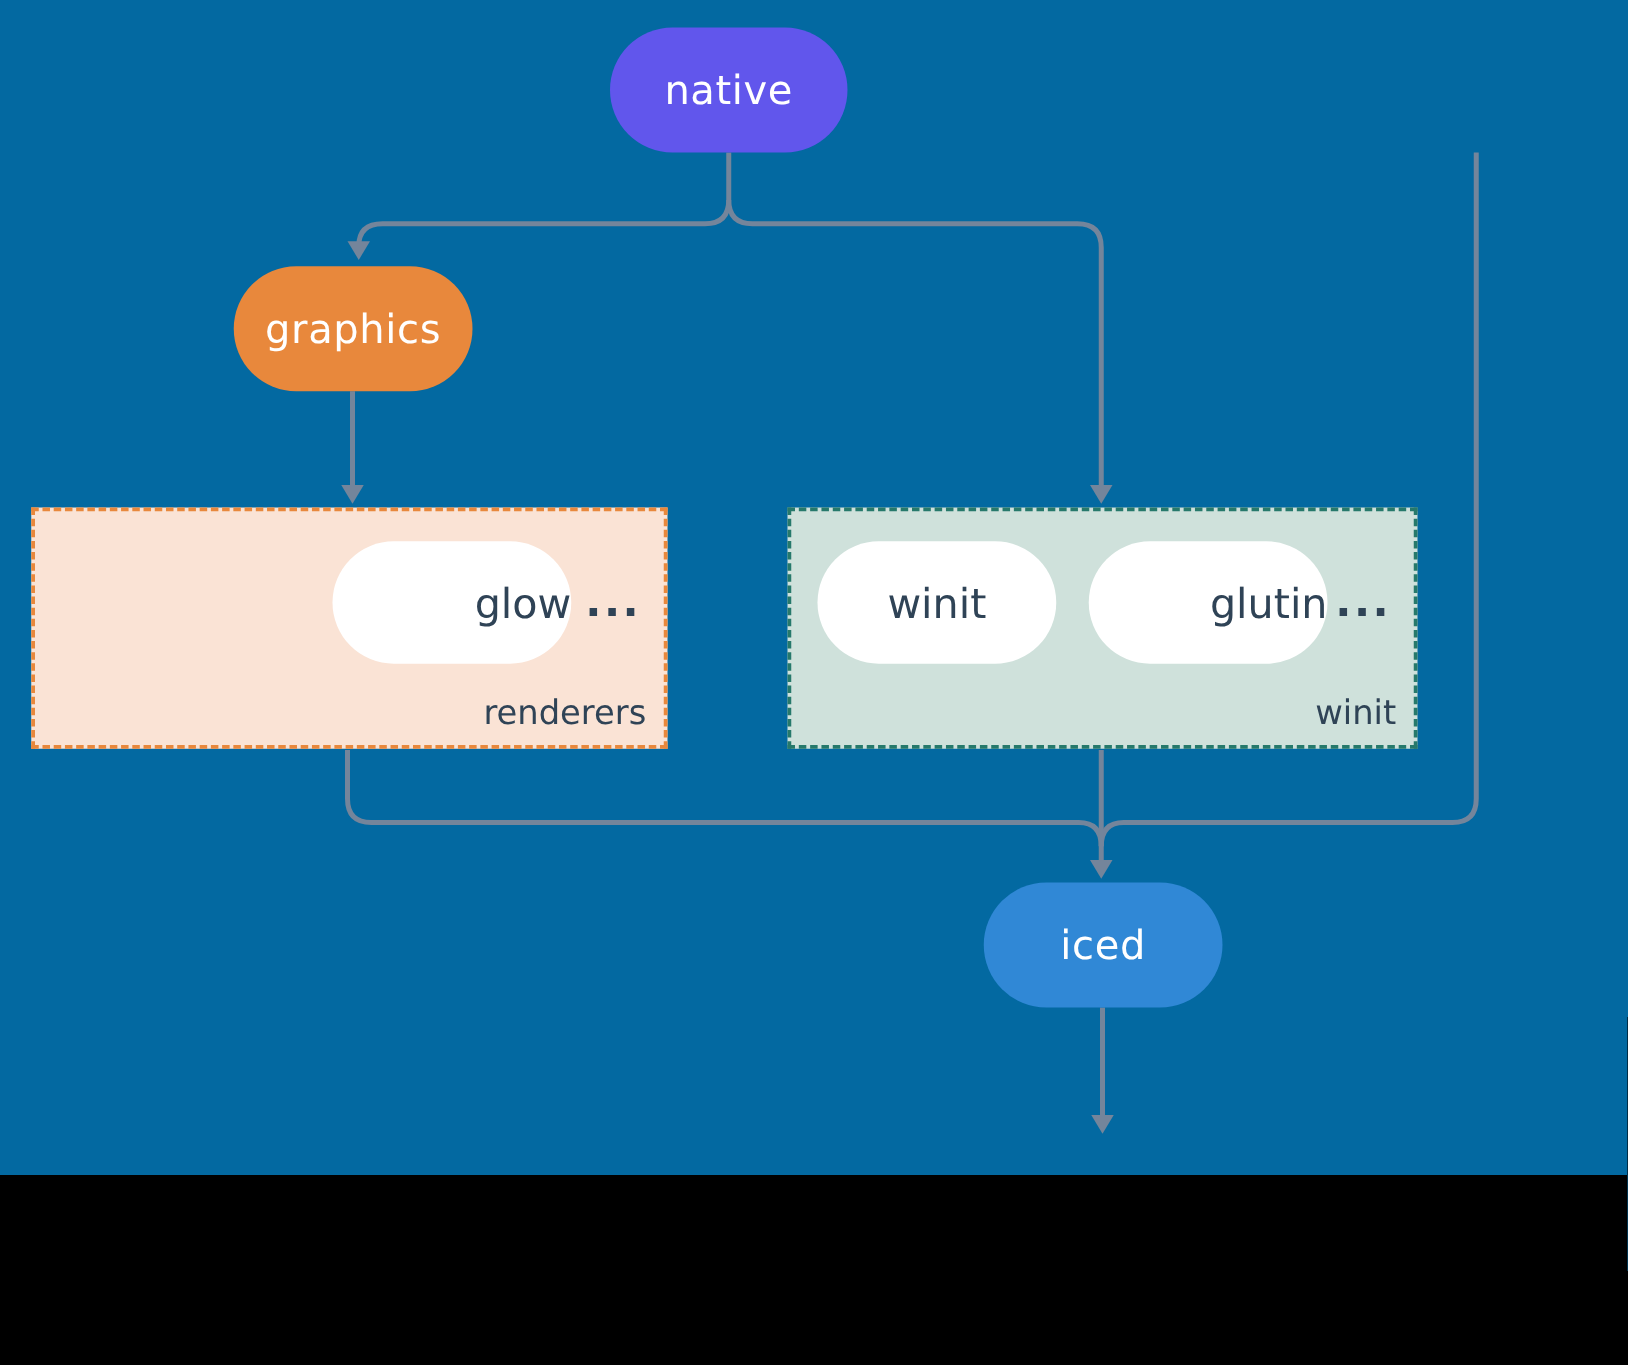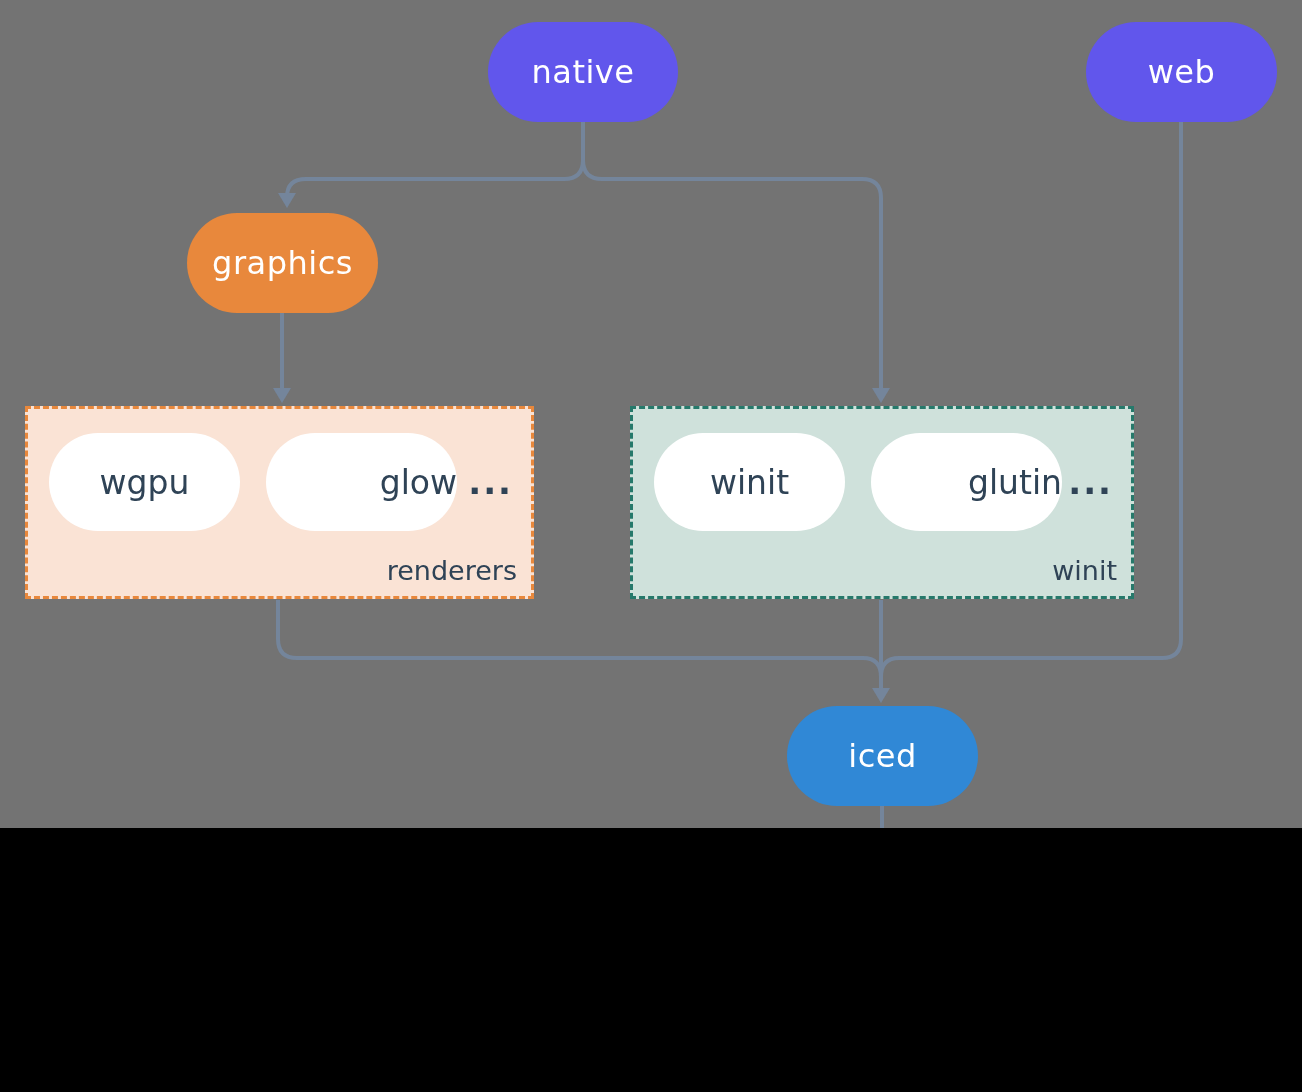--- a/index.html
+++ b/index.html
@@ -1,20 +1,20 @@
 <!DOCTYPE html>
 <html><head>
 <meta charset="utf-8">
 <style>
   html, body { margin: 0; padding: 0; background: #000; }
   #canvas {
     position: relative;
     width: 1302px;
-    height: 828px;
-    background: #737373;
+    height: 940px;
+    background: #0369a1;
     font-family: "DejaVu Sans", "Liberation Sans", sans-serif;
     overflow: hidden;
   }
   #connectors {
     position: absolute;
     left: 0; top: 0;
     width: 1302px; height: 1092px;
     z-index: 1;
   }
   .pill {
@@ -129,32 +129,26 @@
       <polygon points="273,388 291,388 282,403"></polygon>
       <polygon points="872,688 890,688 881,703"></polygon>
       <polygon points="873,892 891,892 882,907"></polygon>
     </g>
   </svg>
 
   <div class="pill node-native">
     <span>native</span>
   </div>
 
-  <div class="pill node-web">
-    <span>web</span>
-  </div>
 
   <div class="pill node-graphics">
     <span>graphics</span>
   </div>
 
   <div class="group group-renderers">
-    <div class="inner-pill inner-1">
-      <span>wgpu</span>
-    </div>
     <div class="inner-pill inner-2">
       <span>glow</span>
     </div>
     <div class="ellipsis">...</div>
     <div class="group-label">renderers</div>
   </div>
 
   <div class="group group-shells">
     <div class="inner-pill inner-1">
       <span>winit</span>

